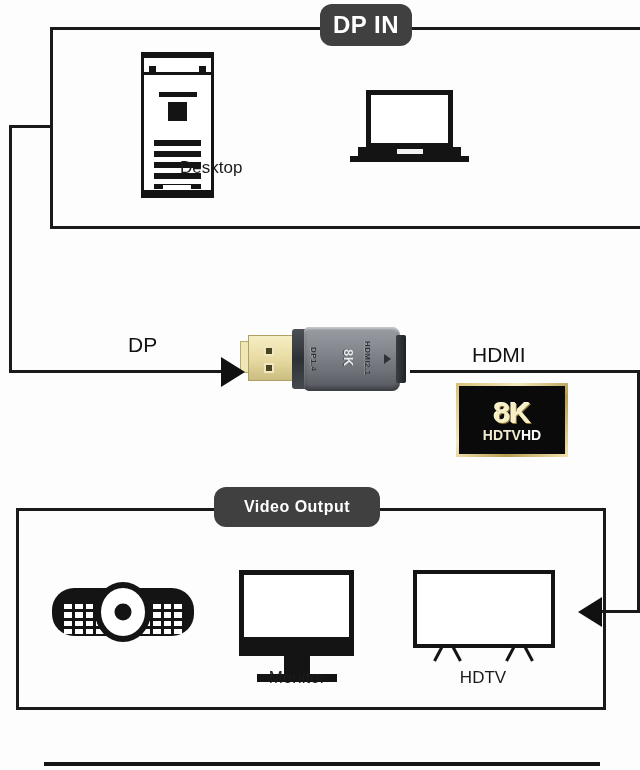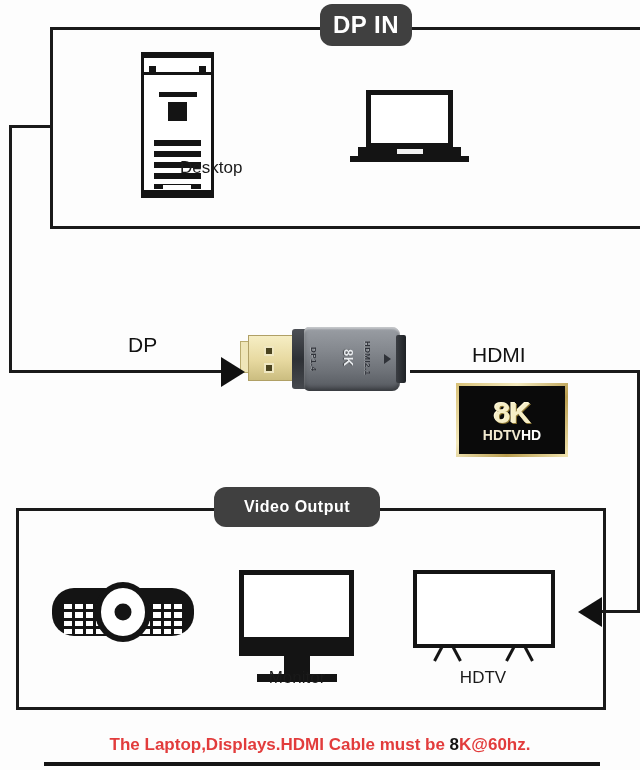--- a/index.html
+++ b/index.html
@@ -296,18 +296,15 @@
 
   <div class="hdtv" style="left:413px;top:570px;width:142px;height:100px;">
     <div class="tv-screen"></div>
     <div class="tv-leg" style="left:24px;"></div>
     <div class="tv-leg" style="right:24px;"></div>
   </div>
   <div class="caption" style="left:412px;top:668px;width:142px;">
     <span>HDTV</span>
   </div>
 
-  <div class="note" style="top:735px;">
-    <span>The Laptop,Displays.HDMI Cable must be </span><span class="blk">8</span><span>K@60hz.</span>
-  </div>
   <div class="rule" style="left:44px;top:762px;width:556px;"></div>
 
 </div>
 
 </body></html>

